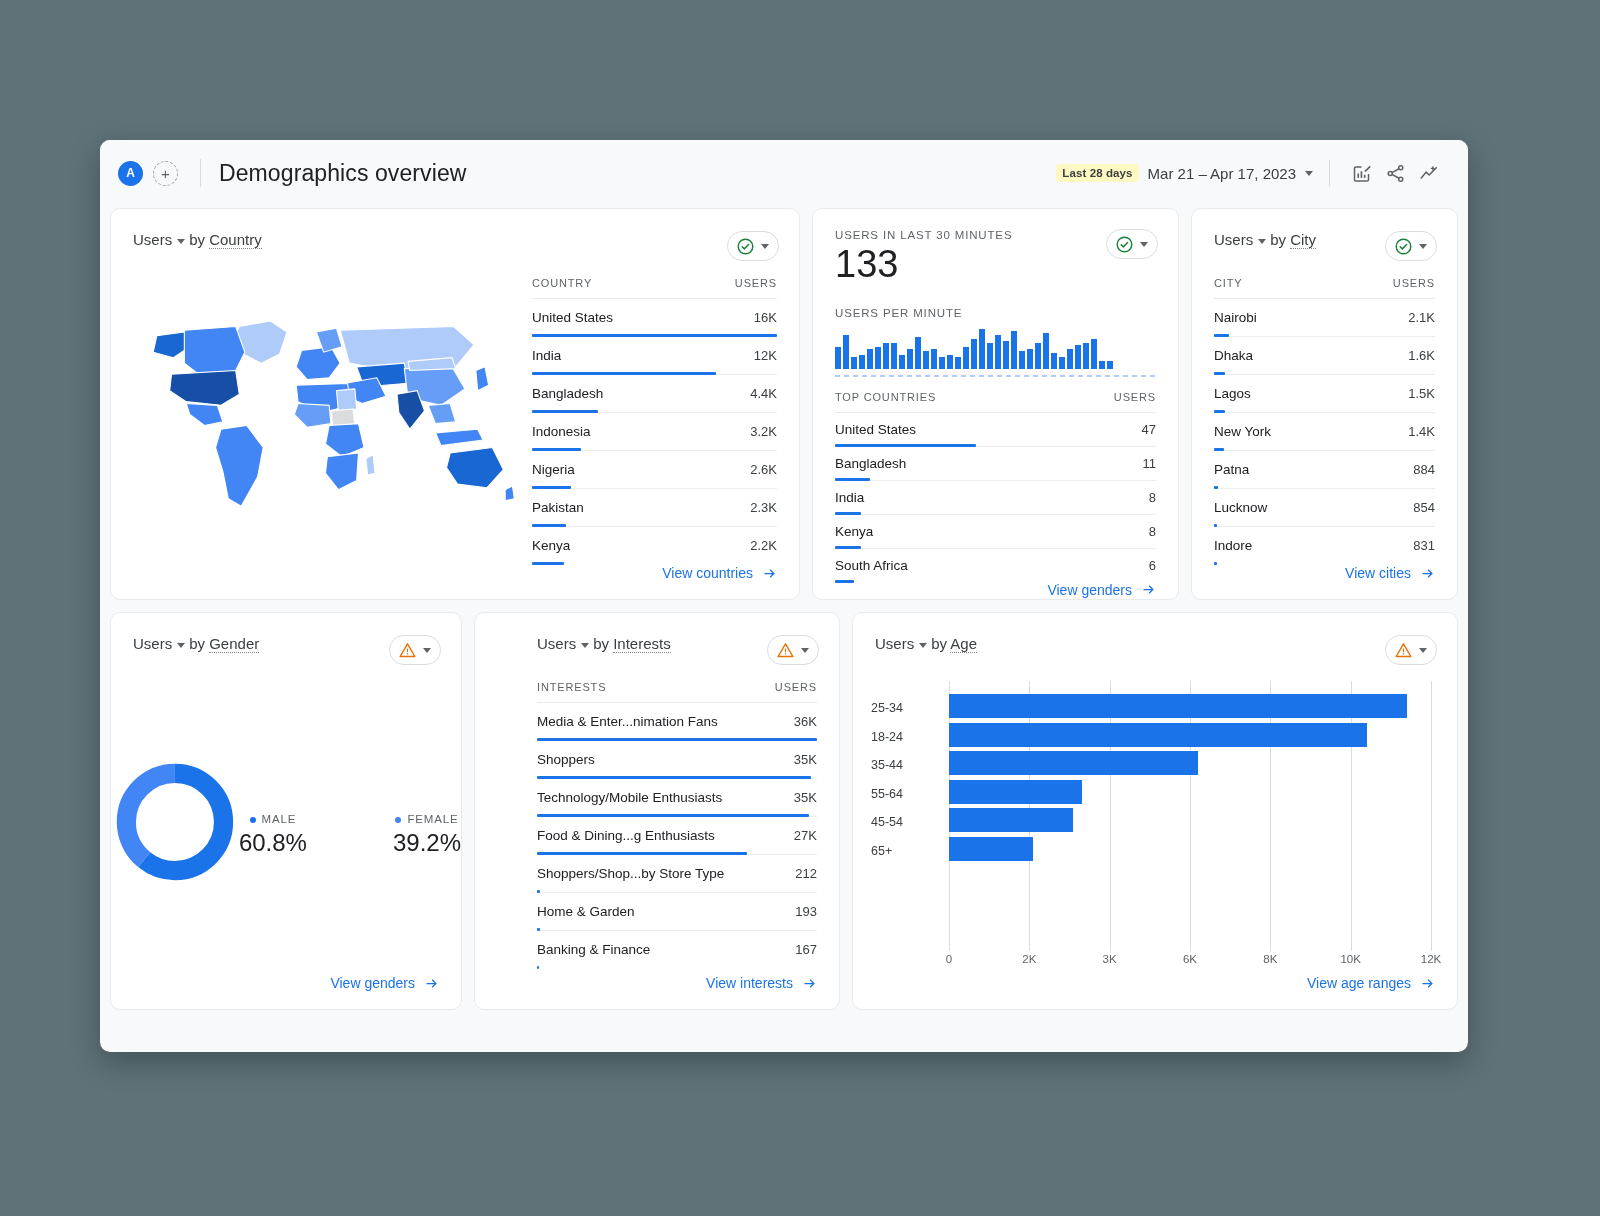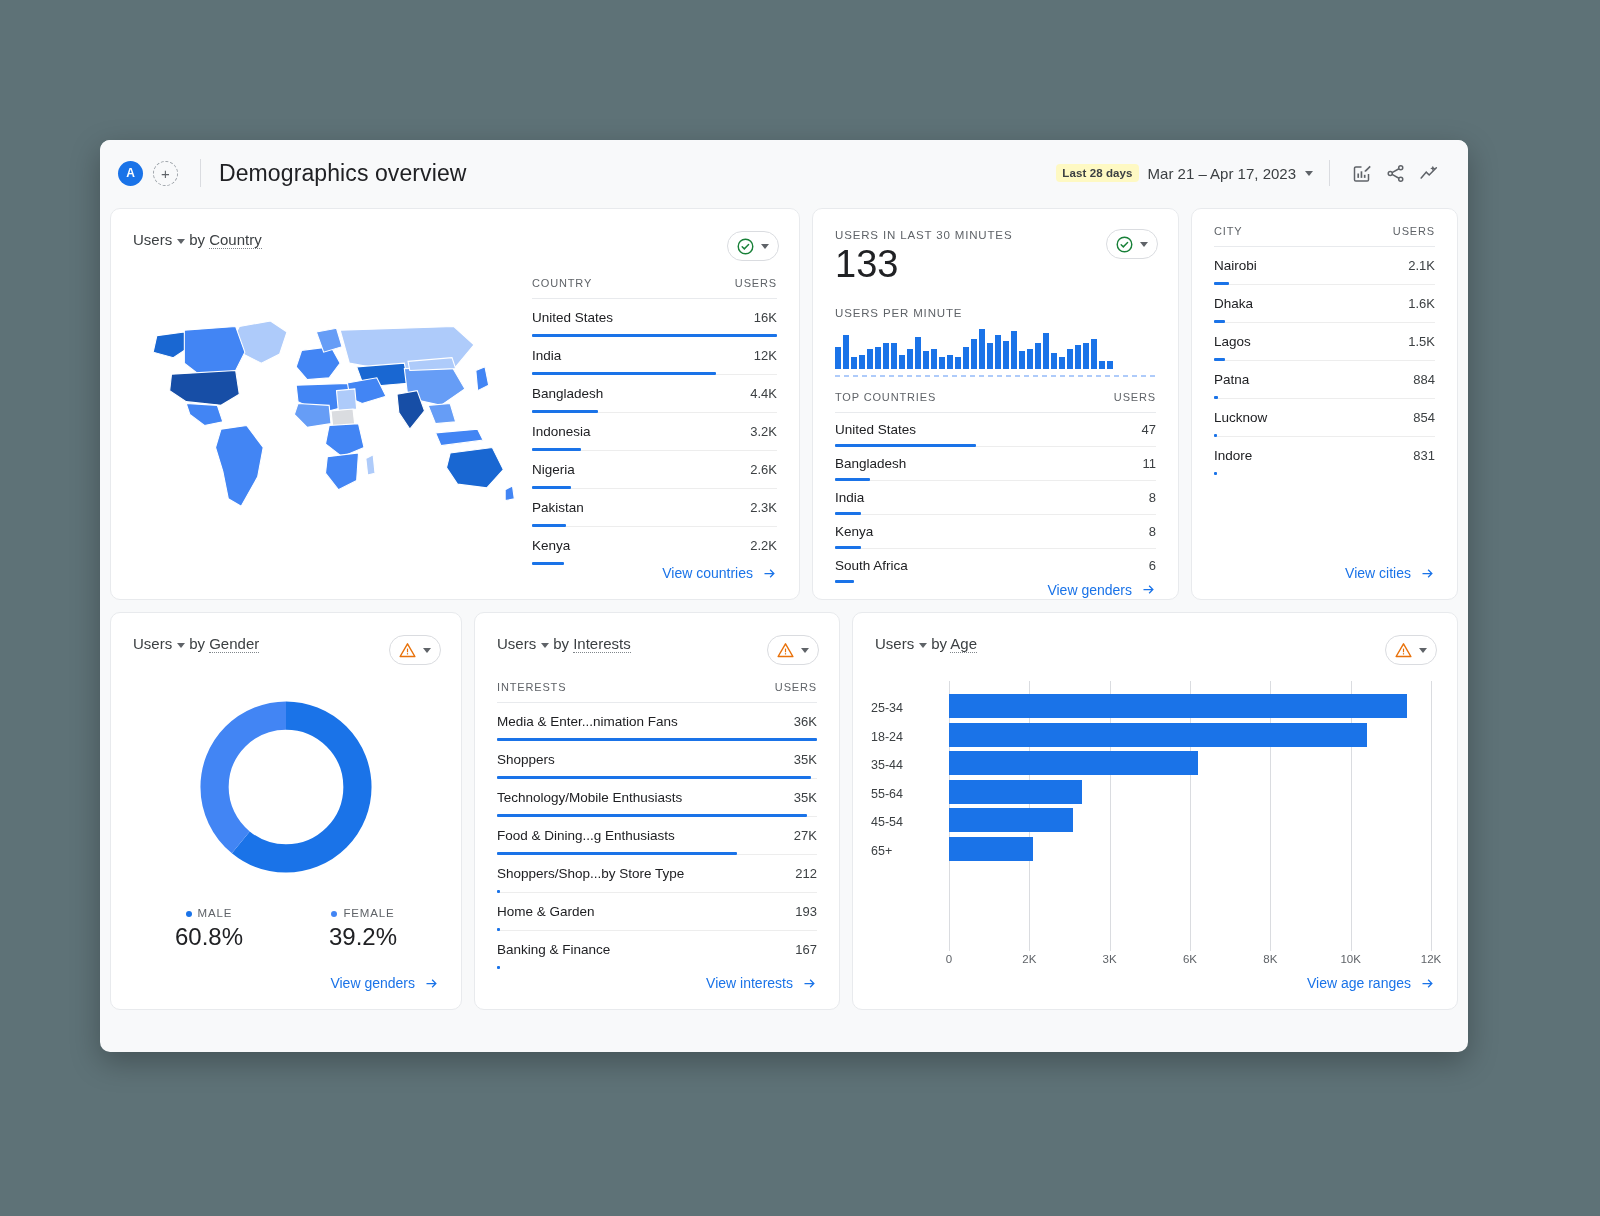--- a/index.html
+++ b/index.html
@@ -103,21 +103,21 @@
   .country-col { flex:1; padding-top:12px; }
 
   
   .rt-label { font-size:11.5px; letter-spacing:.85px; color:#5f6368; font-weight:500; }
   .big-num { font-size:38px; color:#202124; font-weight:400; line-height:1.05; margin: 4px 0 22px; }
   .spark { display:flex; align-items:flex-end; gap:2px; height:40px; margin: 10px 0 6px; }
   .spark i { display:block; width:6px; background:#1a73e8; }
   .spark-rule { height:2px; background:repeating-linear-gradient(to right,#aecbfa 0 5px,transparent 5px 9px); margin-bottom:14px; }
 
   
-  .donut-wrap { flex:1; display:flex; flex-direction:column; align-items:center; justify-content:center; padding-top:4px; }
+  .donut-wrap { flex:1; display:flex; flex-direction:row; align-items:center; justify-content:center; padding-top:4px; }
   .legend { display:flex; gap:86px; margin-top:26px; }
   .leg { text-align:center; }
   .leg-name { font-size:11.5px; letter-spacing:.85px; color:#5f6368; }
   .dot { display:inline-block; width:6px;height:6px;border-radius:50%;background:#1a73e8; margin-right:6px; vertical-align:middle; }
   .leg-val { font-size:24px; color:#202124; margin-top:4px; }
 
   
   .agechart { flex:1; padding: 16px 26px 0 18px; display:flex; }
   .age-labels { width:78px; padding-top:13px; }
   .age-lab { font-size:12.5px; color:#3c4043; height:28.5px; display:flex; align-items:center; }
@@ -421,20 +421,33 @@
           <span class="view-link">
             <span>View genders</span>
             <svg width="15" height="15" viewBox="0 0 24 24" fill="none" stroke="#1a73e8" stroke-width="2">
                 <path d="M4 12h15M13 6l6 6-6 6"></path>
               </svg>
           </span>
         </div>
       </div>
 
       <div class="card" style="flex:1;">
+        <div class="card-head">
+          <div class="card-title">
+            <span class="metric">Users</span><span class="mini-caret"></span><span>by</span>
+            <span class="dim">City</span>
+          </div>
+          <div class="status-pill">
+            <svg width="19" height="19" viewBox="0 0 24 24">
+              <circle cx="12" cy="12" r="9.2" fill="none" stroke="#188038" stroke-width="1.8"></circle>
+              <path d="M7.8 12.3l2.7 2.7 5.4-5.4" fill="none" stroke="#188038" stroke-width="1.8" stroke-linecap="round"></path>
+            </svg>
+            <span class="pill-caret"></span>
+          </div>
+        </div>
 
         <div style="padding: 16px 22px 0 22px;">
           <div class="tbl">
             <div class="tbl-head">
               <span>CITY</span>
               <span>USERS</span>
             </div>
             <div class="tbl-row">
               <div class="rowline">
                   <span class="label">Nairobi</span>
@@ -448,20 +461,27 @@
                   <span class="value">1.6K</span>
                 </div>
               <span class="bar" style="width:5.2%"></span>
             </div>
             <div class="tbl-row">
               <div class="rowline">
                   <span class="label">Lagos</span>
                   <span class="value">1.5K</span>
                 </div>
               <span class="bar" style="width:4.8%"></span>
+            </div>
+            <div class="tbl-row">
+              <div class="rowline">
+                  <span class="label">New York</span>
+                  <span class="value">1.4K</span>
+                </div>
+              <span class="bar" style="width:4.5%"></span>
             </div>
             <div class="tbl-row">
               <div class="rowline">
                   <span class="label">Patna</span>
                   <span class="value">884</span>
                 </div>
               <span class="bar" style="width:1.6%"></span>
             </div>
             <div class="tbl-row">
               <div class="rowline">
@@ -531,21 +551,21 @@
         <div class="card-footer">
           <span class="view-link">
             <span>View genders</span>
             <svg width="15" height="15" viewBox="0 0 24 24" fill="none" stroke="#1a73e8" stroke-width="2">
                 <path d="M4 12h15M13 6l6 6-6 6"></path>
               </svg>
           </span>
         </div>
       </div>
 
-      <div class="card" style="width:366px;">
+      <div class="card" style="width:366px;padding-left:40px;">
         <div class="card-head">
           <div class="card-title">
             <span class="metric">Users</span><span class="mini-caret"></span><span>by</span>
             <span class="dim">Interests</span>
           </div>
           <div class="status-pill">
             <svg width="19" height="19" viewBox="0 0 24 24">
               <path d="M12 3.6 21.3 19.6H2.7Z" fill="none" stroke="#e8710a" stroke-width="1.8" stroke-linejoin="round"></path>
               <rect x="11.25" y="9.6" width="1.5" height="4.6" fill="#e8710a"></rect>
               <rect x="11.25" y="15.4" width="1.5" height="1.6" fill="#e8710a"></rect>

